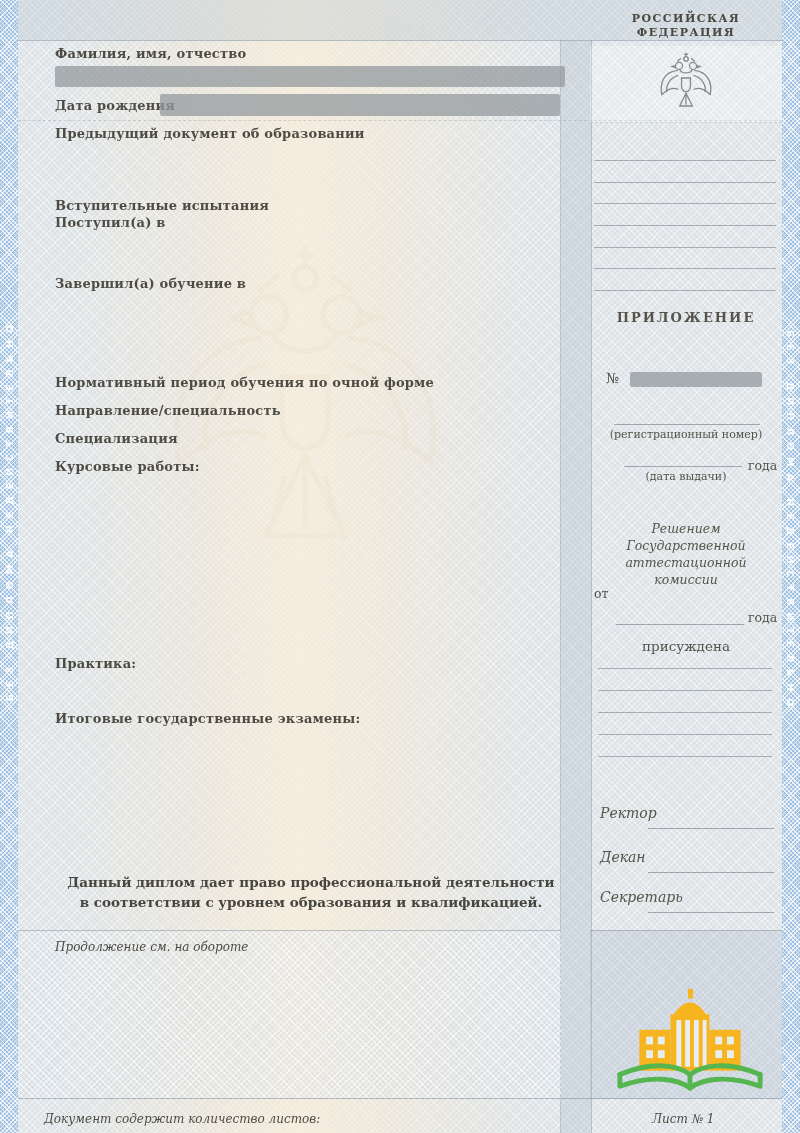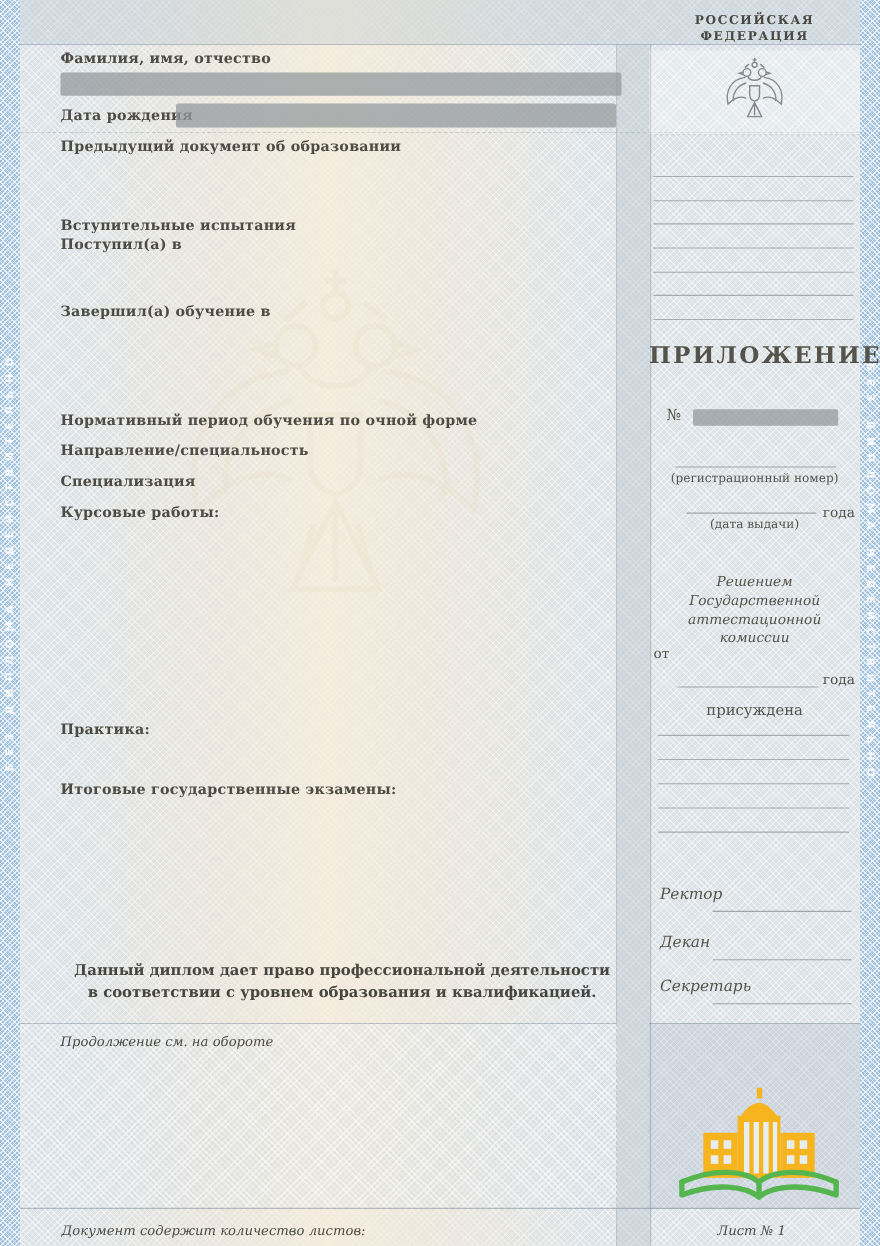--- a/index.html
+++ b/index.html
@@ -57,21 +57,21 @@
     font-size:13.5px;font-weight:700;color:#47453f;line-height:20px;}
   .italic-note{position:absolute;font-size:12px;font-style:italic;color:#4d4b44;font-weight:normal;}
   
   .rcol{position:absolute;left:590px;top:0;width:192px;height:808px;}
   .country{position:absolute;left:0;top:12px;width:100%;text-align:center;
     font-size:11px;font-weight:700;color:#49473f;letter-spacing:1.5px;line-height:14px;}
   .eagle-band{position:absolute;left:0;top:46px;width:100%;height:76px;background:rgba(255,255,255,.28);
     border-bottom:1px dashed rgba(120,135,150,.3);}
   .rule{position:absolute;left:4px;right:6px;border-top:1px solid rgba(105,112,118,.5);}
   .rtitle1{position:absolute;left:0;top:310px;width:100%;text-align:center;
-    font-size:21px;font-weight:600;color:#55534a;letter-spacing:2px;}
+    font-size:13px;font-weight:600;color:#55534a;letter-spacing:2px;}
   .rtitle2{position:absolute;left:0;top:330px;width:100%;text-align:center;
     font-size:28px;font-weight:600;color:#55534a;letter-spacing:1px;}
   .rtitle2 .small-k{font-size:18px;}
   .numrow{position:absolute;left:16px;top:370px;font-size:14px;color:#54524a;}
   .caption{position:absolute;width:100%;text-align:center;font-size:11px;color:#54524a;}
   .sigline{position:absolute;border-top:1px solid rgba(105,112,118,.55);}
   .commission{position:absolute;left:0;top:520px;width:100%;text-align:center;
     font-style:italic;font-size:12.5px;color:#56544b;line-height:17px;}
   .smalltxt{position:absolute;font-size:12.5px;color:#54524a;}
   .siglabel{position:absolute;font-style:italic;font-size:14px;color:#56544b;}
@@ -132,21 +132,21 @@
   <div class="lbl" style="left:55px;top:711px;">Итоговые государственные экзамены:</div>
 
 
   <div class="rights">
     <div>Данный диплом дает право профессиональной деятельности</div>
     <div>в соответствии с уровнем образования и квалификацией.</div>
   </div>
 
   <div class="italic-note" style="left:55px;top:940px;">Продолжение см. на обороте</div>
 
-  <div class="italic-note" style="left:56px;top:1112px;">Документ содержит количество листов:</div>
+  <div class="italic-note" style="left:44px;top:1112px;">Документ содержит количество листов:</div>
 
   <div class="rcol">
     <div class="country">
       <div>РОССИЙСКАЯ</div>
       <div>ФЕДЕРАЦИЯ</div>
     </div>
 
     <div class="eagle-band"></div>
     <svg style="position:absolute;left:64px;top:50px;" width="64" height="70" viewBox="0 0 100 110" fill="none" stroke="#85898d" stroke-width="2">
       <path d="M50 4 v6 M47 7 h6"></path>

